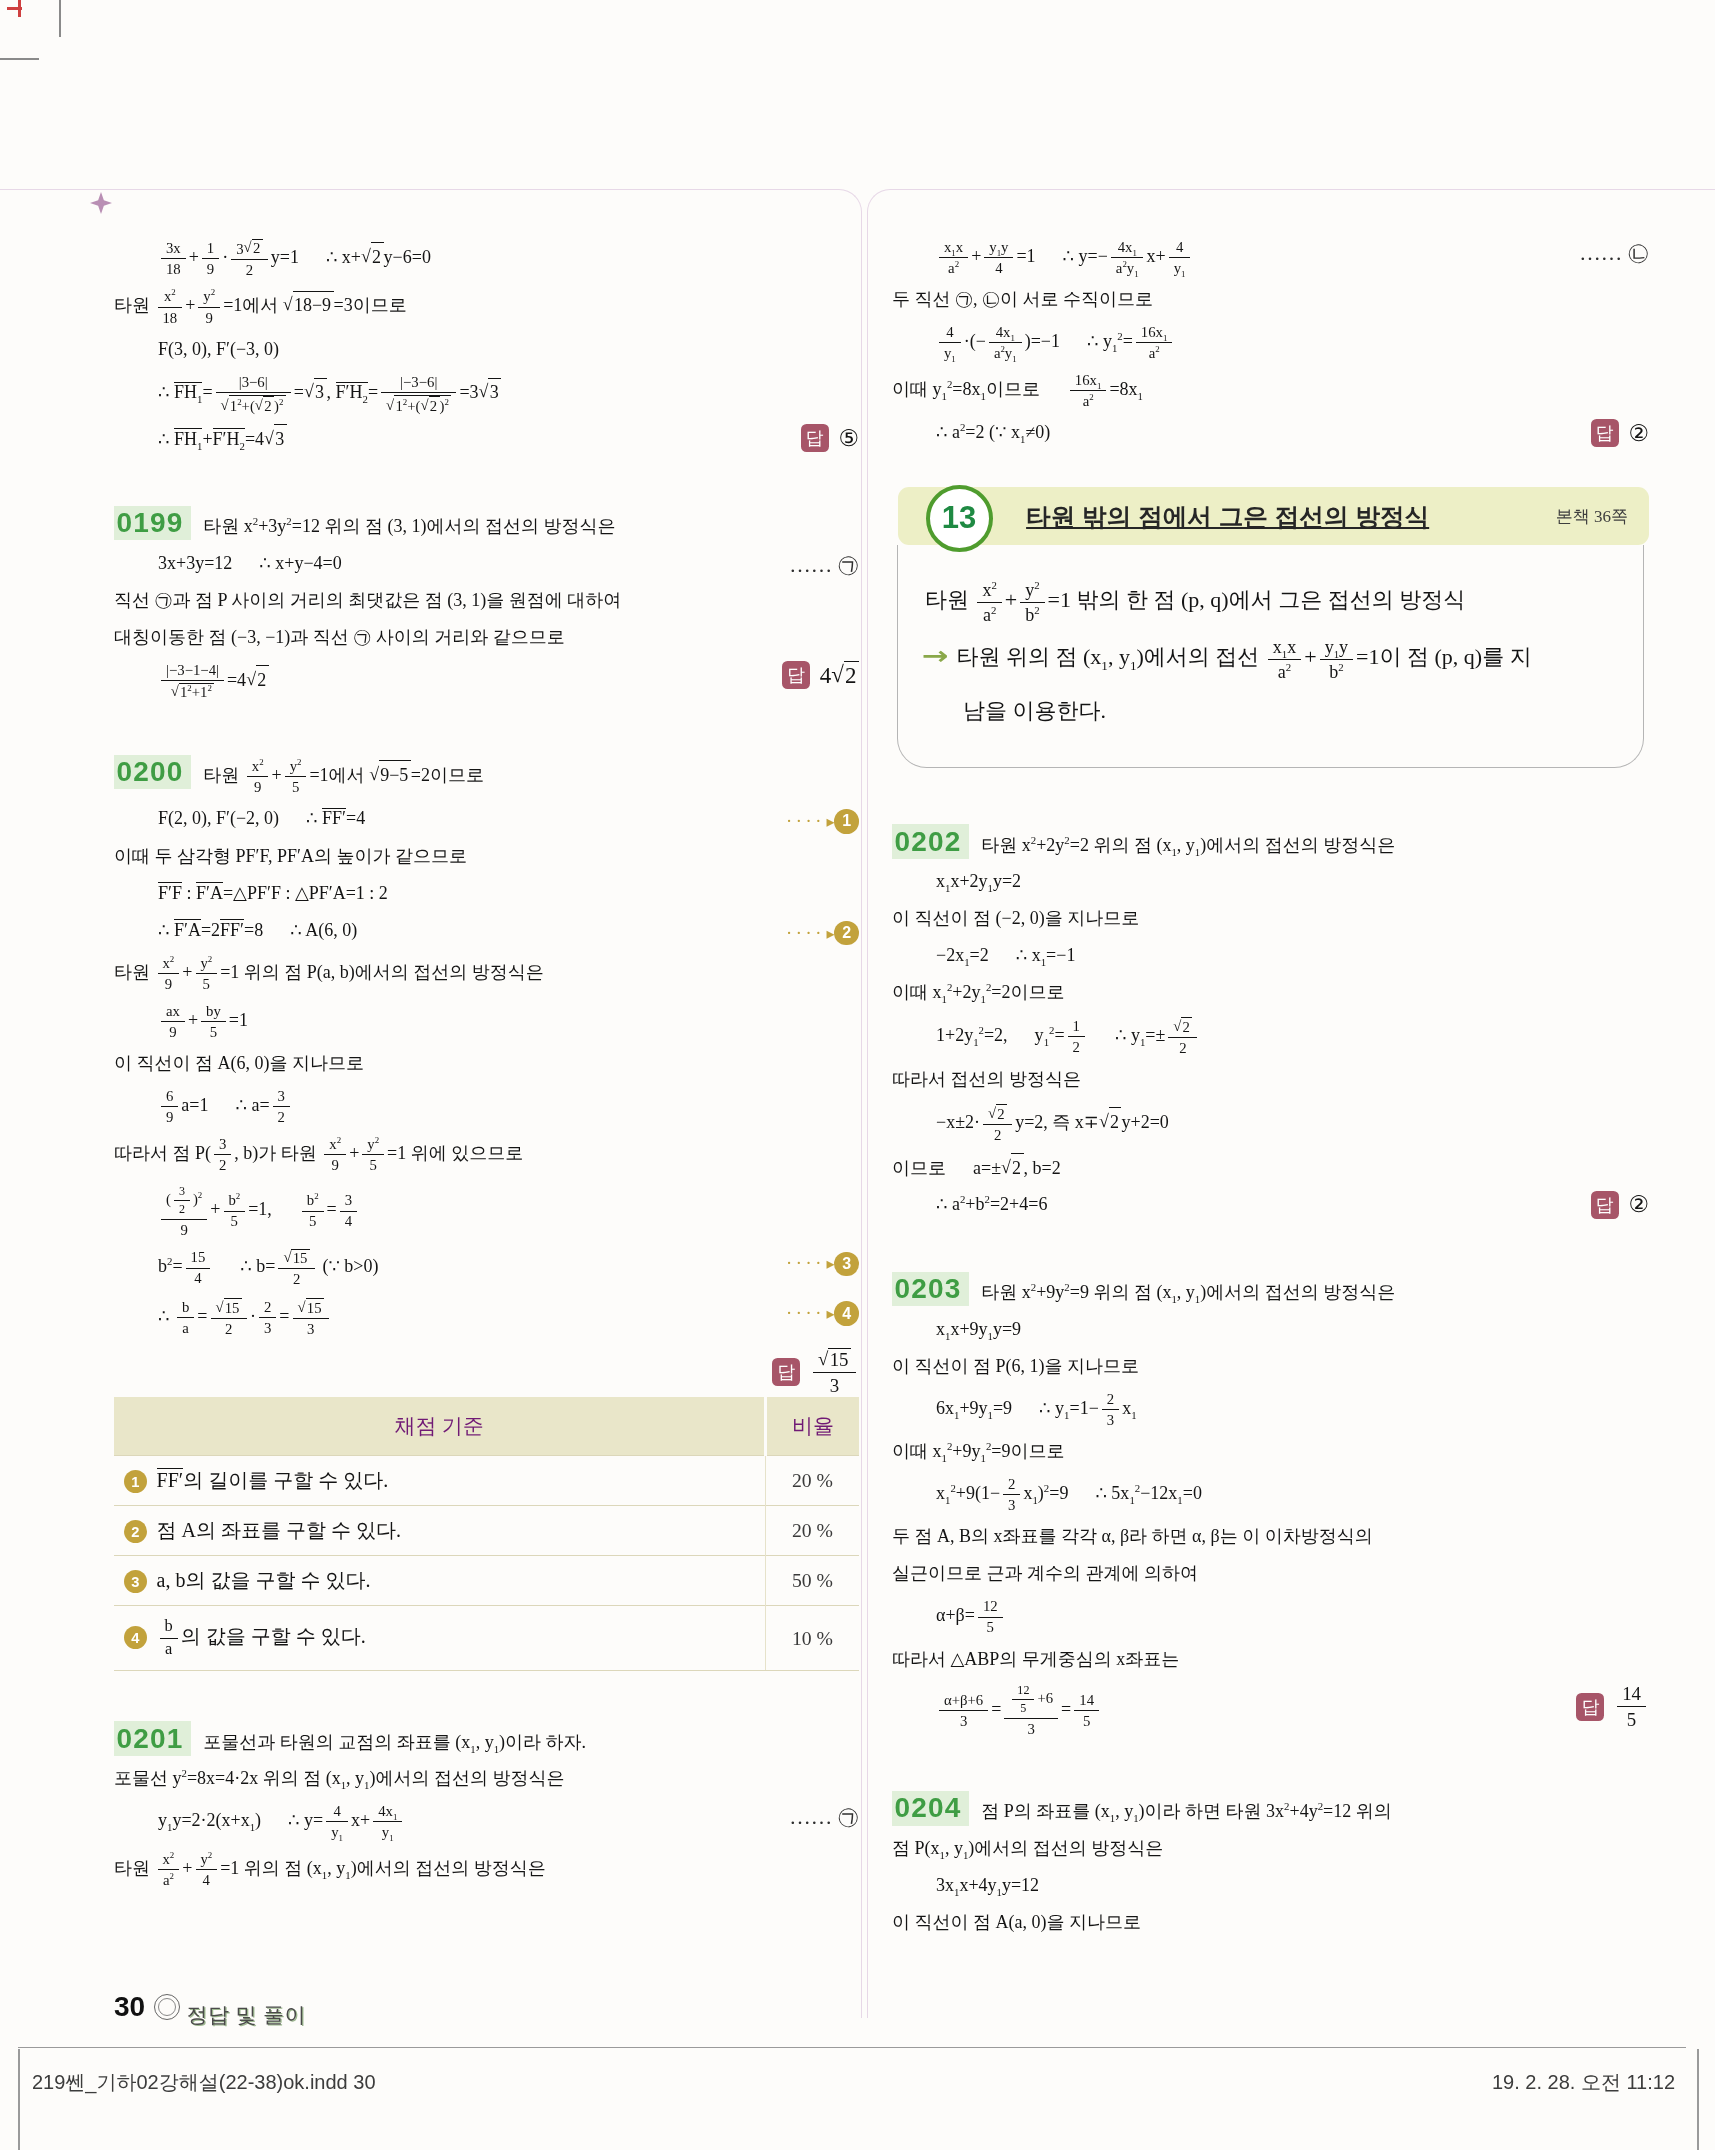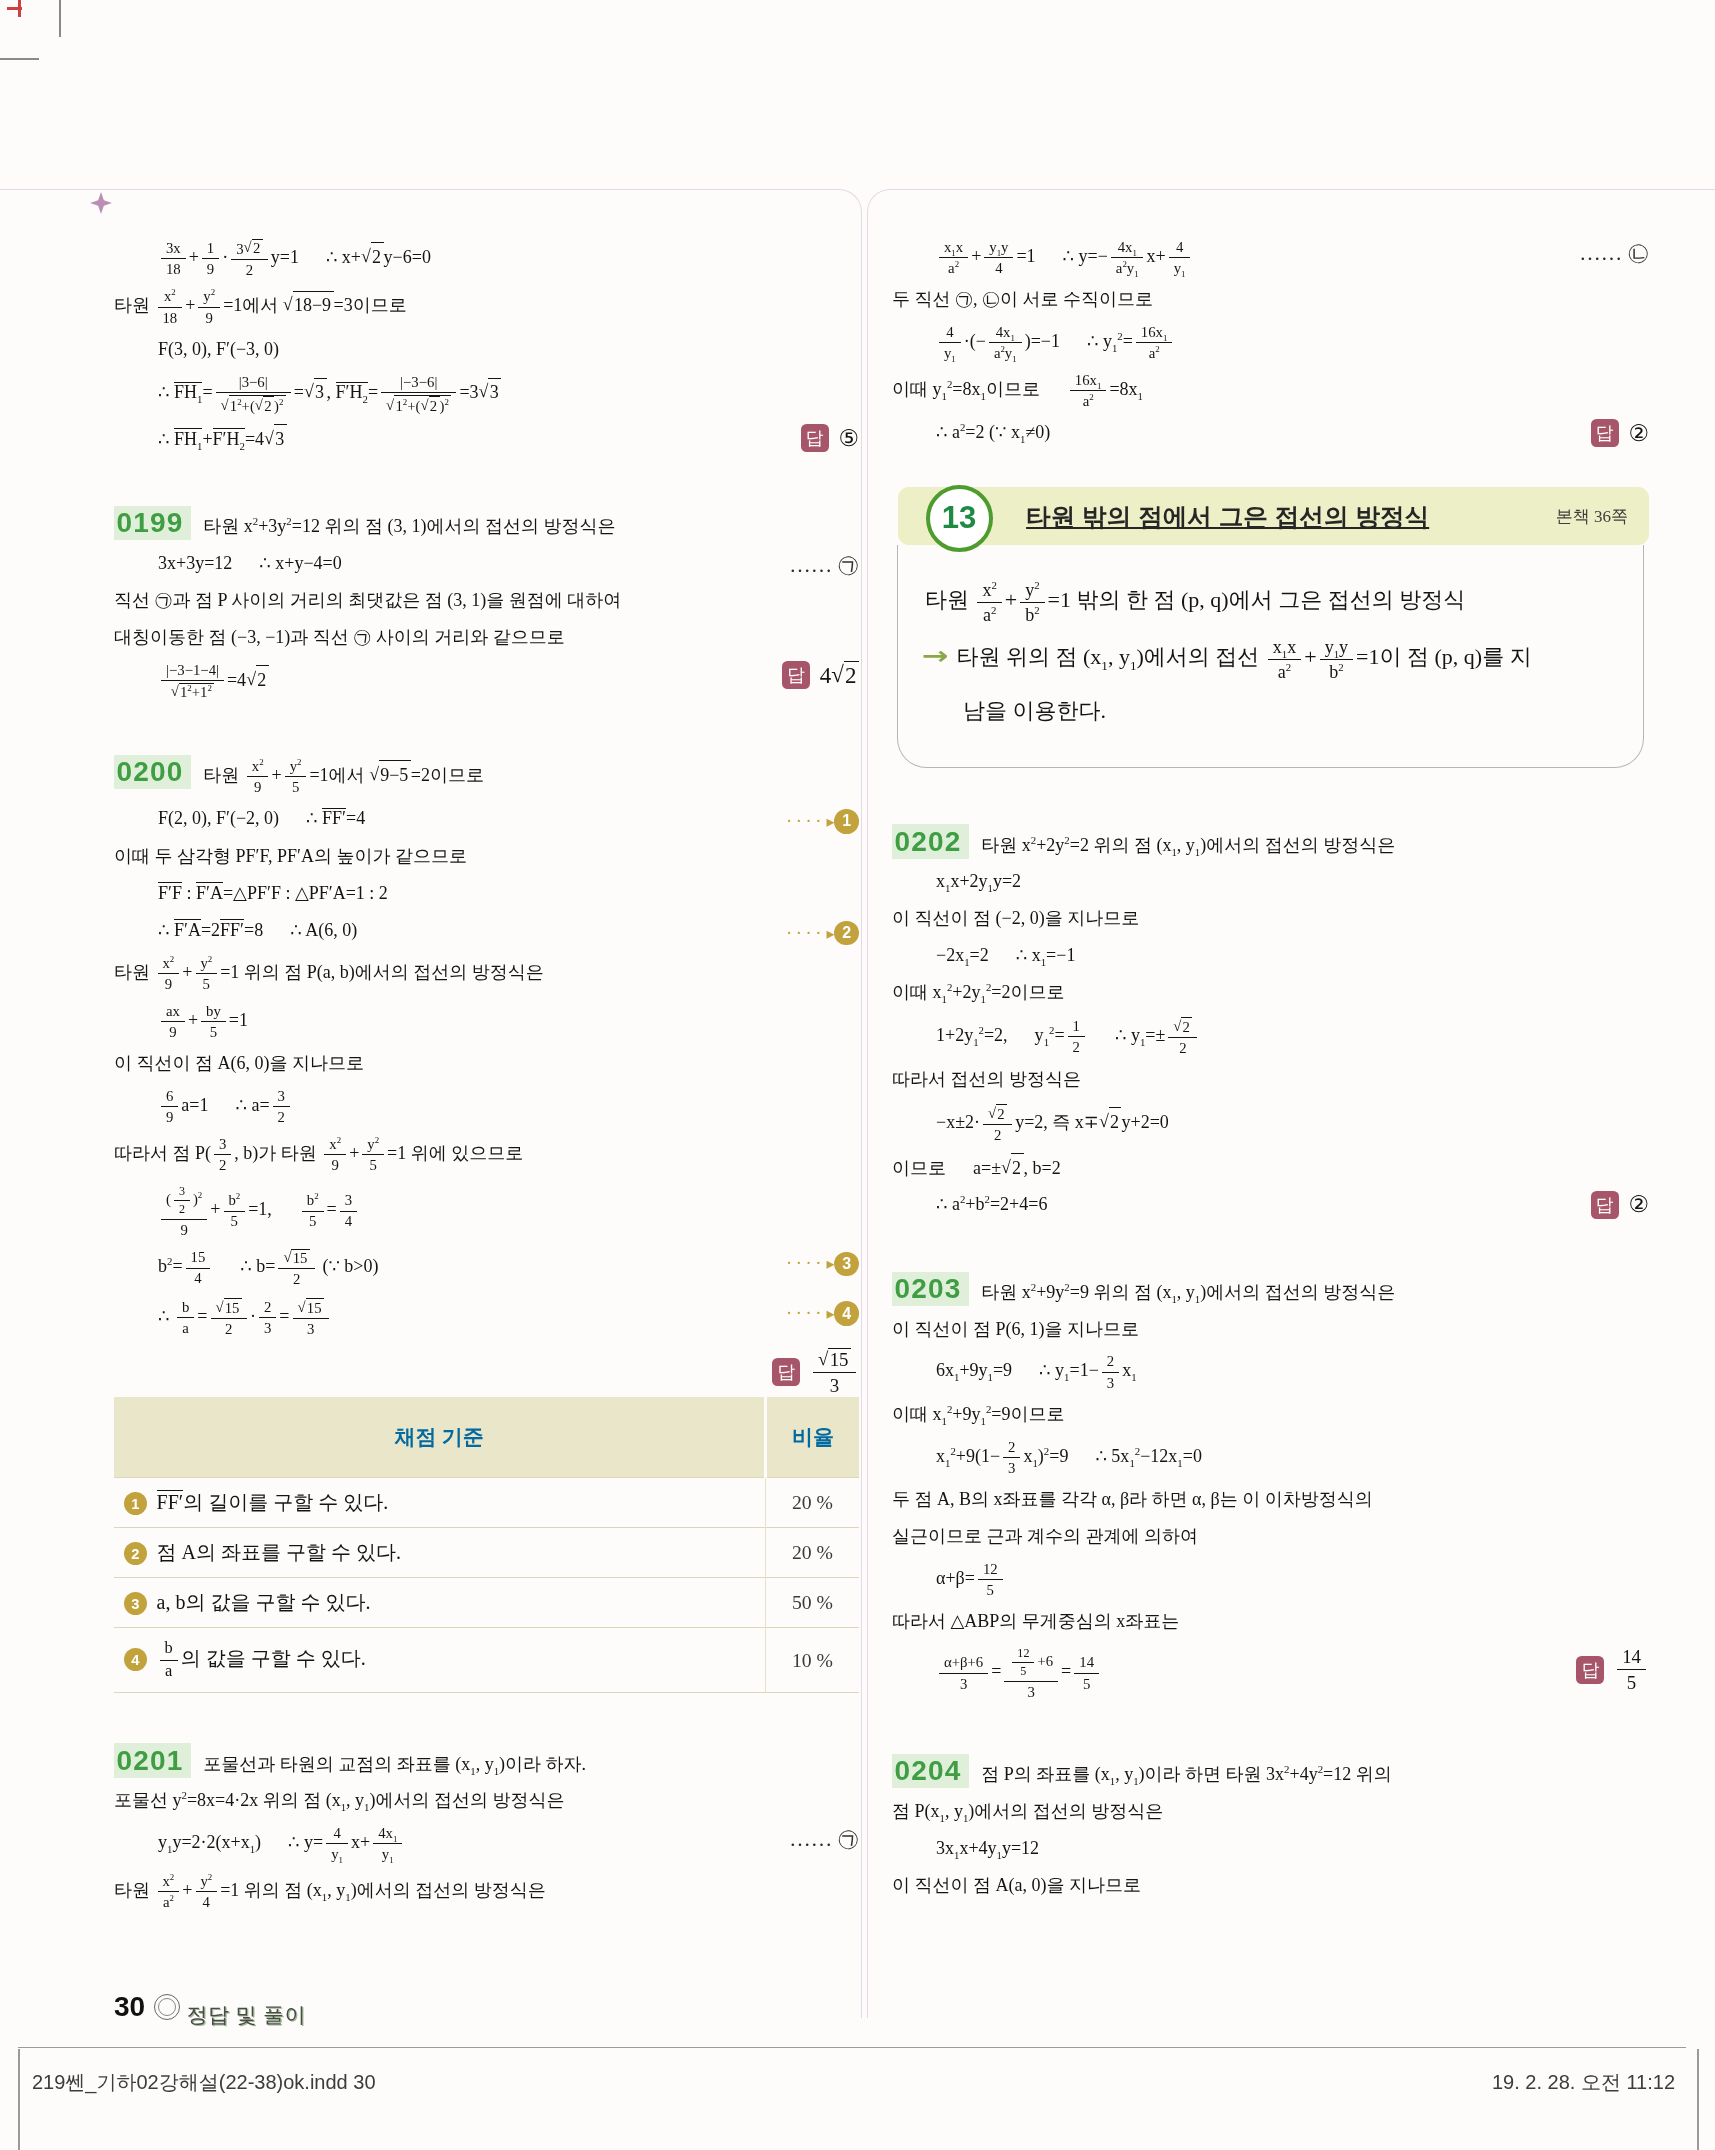--- a/index.html
+++ b/index.html
@@ -57,21 +57,21 @@
   .gnum{display:inline-flex;align-items:center;justify-content:center;width:24.6px;height:24.6px;border-radius:50%;
     background:#c2a23c;color:#fff;font-size:16px;font-weight:bold;font-family:"Liberation Sans",sans-serif;}
   .ans{float:right;display:inline-flex;align-items:center;margin-left:14.7px;}
   .abadge{display:inline-flex;align-items:center;justify-content:center;width:28px;height:28px;
     background:#a75568;color:#fff;font-size:18px;border-radius:5.5px;margin-right:9.8px;
     font-family:"Liberation Sans","DejaVu Sans",sans-serif;}
   .aval{font-size:23px;}
   .ansline{text-align:right;margin:6.1px 0;}
   
   .ctable{width:100%;border-collapse:collapse;margin:16px 0 6.1px;font-size:20px;}
-  .ctable th{background:#e9e6c9;font-size:21px;font-weight:bold;padding:26px 0;color:#0369a1;}
+  .ctable th{background:#e9e6c9;font-size:21px;font-weight:normal;padding:15px 0;color:#701a75;}
   .ctable th.pct{width:92px;border-left:3.1px solid #fdfcfa;}
   .ctable td{border-top:1.2px solid #dcd7ba;padding:11px 9.8px;}
   .ctable tbody tr:last-child td{border-bottom:1.2px solid #dcd7ba;}
   .ctable td.pct{text-align:center;color:#3a3a3a;border-left:1.2px solid #e6e2ca;font-size:19.7px;}
   .ctable .gnum{margin-right:9.8px;width:23px;height:23px;font-size:14.7px;}
   .ctable .rowtx{font-size:20px;}
   
   .ubox{position:relative;margin:2.5px 0 12.3px;}
   .ubar{position:relative;display:flex;align-items:center;background:#edefc6;border-radius:11px;
     height:58px;padding-left:128px;padding-right:21px;margin-left:6.1px;}
@@ -227,20 +227,21 @@
     <div class="line math"><span class="tx">1+2y<sub>1</sub><sup>2</sup>=2,      y<sub>1</sub><sup>2</sup>=<span class="fr"><span class="nu">1</span><span class="de">2</span></span>      ∴ y<sub>1</sub>=±<span class="fr"><span class="nu"><span class="sq"><span class="rad">√</span><span class="ov">2</span></span></span><span class="de">2</span></span></span></div>
     <div class="line body"><span class="tx">따라서 접선의 방정식은</span></div>
     <div class="line math"><span class="tx">−x±2·<span class="fr"><span class="nu"><span class="sq"><span class="rad">√</span><span class="ov">2</span></span></span><span class="de">2</span></span>y=2, 즉 x∓<span class="sq"><span class="rad">√</span><span class="ov">2</span></span>y+2=0</span></div>
     <div class="line body"><span class="tx">이므로      a=±<span class="sq"><span class="rad">√</span><span class="ov">2</span></span>, b=2</span></div>
     <div class="line math"><span class="ans">
         <span class="abadge">답</span>
         <span class="aval">②</span>
       </span><span class="tx">∴ a<sup>2</sup>+b<sup>2</sup>=2+4=6</span></div>
     <div class="gap"></div>
     <div class="line prob"><span class="pnum">0203</span><span class="tx">타원 x<sup>2</sup>+9y<sup>2</sup>=9 위의 점 (x<sub>1</sub>, y<sub>1</sub>)에서의 접선의 방정식은</span></div>
+    <div class="line math"><span class="tx">x<sub>1</sub>x+9y<sub>1</sub>y=9</span></div>
     <div class="line body"><span class="tx">이 직선이 점 P(6, 1)을 지나므로</span></div>
     <div class="line math"><span class="tx">6x<sub>1</sub>+9y<sub>1</sub>=9      ∴ y<sub>1</sub>=1−<span class="fr"><span class="nu">2</span><span class="de">3</span></span>x<sub>1</sub></span></div>
     <div class="line body"><span class="tx">이때 x<sub>1</sub><sup>2</sup>+9y<sub>1</sub><sup>2</sup>=9이므로</span></div>
     <div class="line math"><span class="tx">x<sub>1</sub><sup>2</sup>+9(1−<span class="fr"><span class="nu">2</span><span class="de">3</span></span>x<sub>1</sub>)<sup>2</sup>=9      ∴ 5x<sub>1</sub><sup>2</sup>−12x<sub>1</sub>=0</span></div>
     <div class="line body"><span class="tx">두 점 A, B의 x좌표를 각각 α, β라 하면 α, β는 이 이차방정식의</span></div>
     <div class="line body"><span class="tx">실근이므로 근과 계수의 관계에 의하여</span></div>
     <div class="line math"><span class="tx">α+β=<span class="fr"><span class="nu">12</span><span class="de">5</span></span></span></div>
     <div class="line body"><span class="tx">따라서 △ABP의 무게중심의 x좌표는</span></div>
     <div class="line math"><span class="ans">
         <span class="abadge">답</span>

